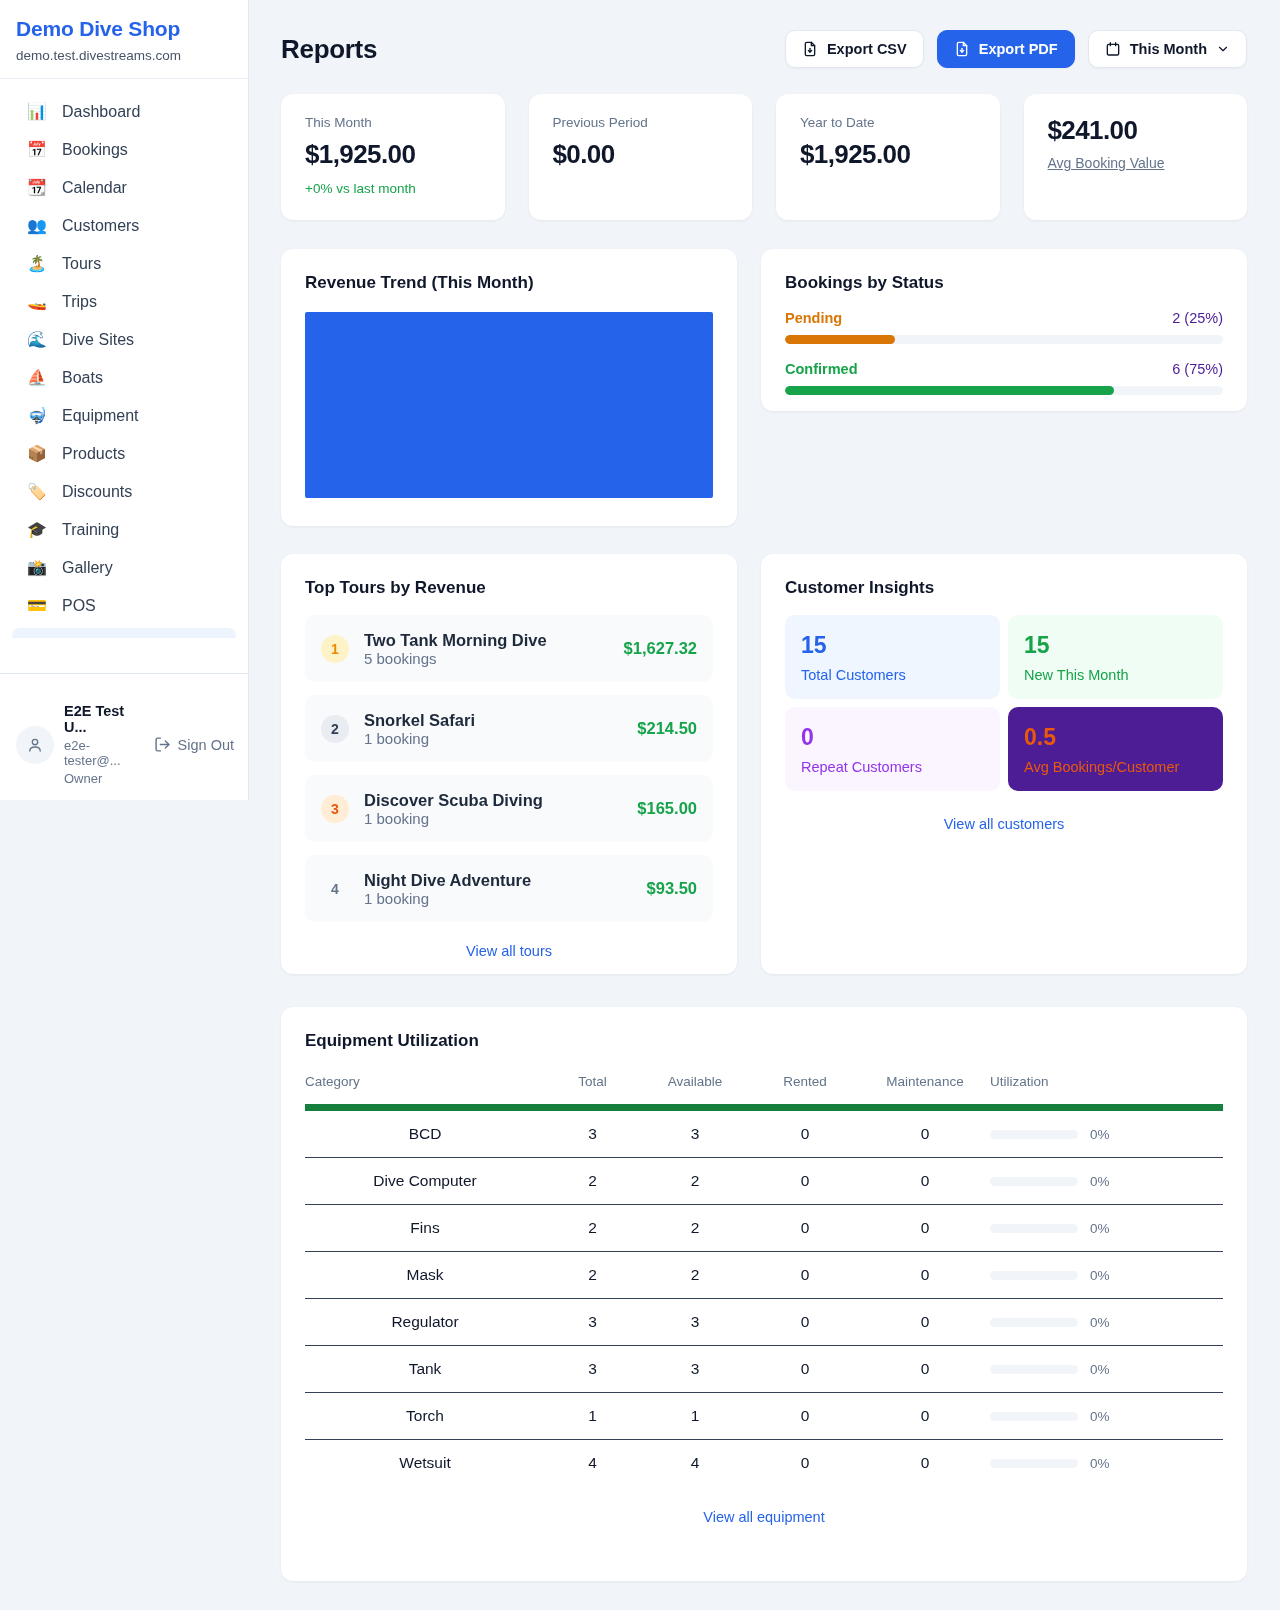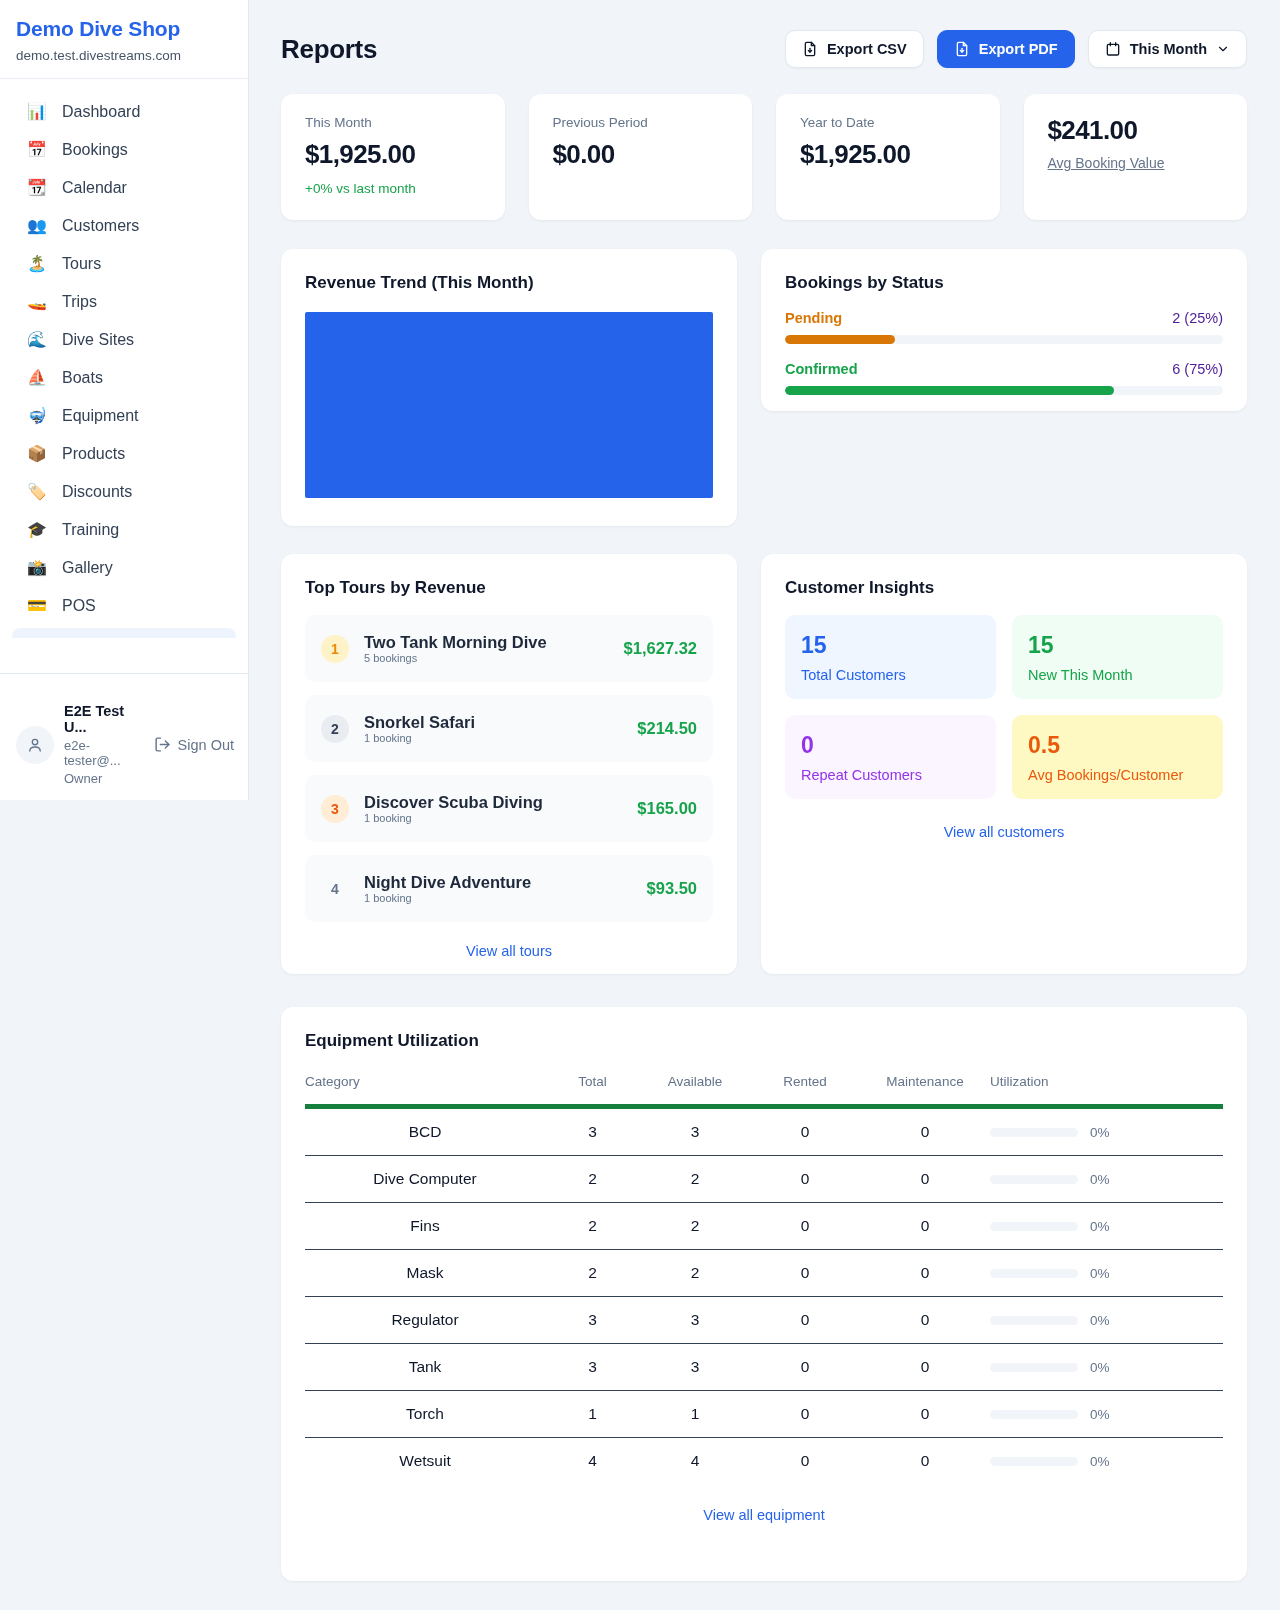--- a/index.html
+++ b/index.html
@@ -107,40 +107,40 @@
     width: 28px; height: 28px; border-radius: 50%; flex: none;
     display: flex; align-items: center; justify-content: center;
     font-size: 14px; font-weight: 700; color: #475569;
   }
   .rank-1 { background: #fef3c7; color: #ea8a04; }
   .rank-2 { background: #e9edf2; color: #334155; }
   .rank-3 { background: #ffedd5; color: #ea580c; }
   .rank-4 { background: transparent; color: #64748b; }
   .tour-info { flex: 1; min-width: 0; }
   .tour-name { font-size: 16.5px; font-weight: 600; color: #1e293b; }
-  .tour-bookings { font-size: 11px; color: #64748b; margin-top: 0; }
+  .tour-bookings { font-size: 15px; color: #64748b; margin-top: 0; }
   .tour-amount { font-size: 16.5px; font-weight: 700; color: #16a34a; white-space: nowrap; }
   .view-all { text-align: center; margin-top: 20px; }
   .view-all a { color: #2563eb; font-size: 14.5px; text-decoration: none; cursor: pointer; }
 
-  .tiles { display: grid; grid-template-columns: 1fr 1fr; gap: 16px; margin-top: 17px; }
+  .tiles { display: grid; grid-template-columns: 1fr 1fr; gap: 8px; margin-top: 17px; }
   .tile { border-radius: 10px; padding: 17px 16px; height: 84px; }
   .tile-value { font-size: 23px; font-weight: 800; }
   .tile-label { font-size: 14.5px; margin-top: 8px; }
   .tile-blue   { background: #eff6ff; color: #2563eb; }
   .tile-green  { background: #f0fdf4; color: #16a34a; }
   .tile-purple { background: #faf5ff; color: #9333ea; }
-  .tile-orange { background: #fef9c3; color: #ea580c; }
+  .tile-orange { background: #4c1d95; color: #ea580c; }
   .insights-card .view-all { margin-top: 24px; }
 
   .equipment-card { height: 574px; }
   table.equip { width: 100%; border-collapse: collapse; margin-top: 15px; }
   table.equip th {
     font-size: 13.5px; font-weight: 400; color: #64748b; text-align: center;
-    padding: 8px 0 15px; border-bottom: 5px solid #15803d;
+    padding: 8px 0 15px; border-bottom: 7px solid #15803d;
   }
   table.equip th.col-category, table.equip th.col-utilization { text-align: left; }
   table.equip td {
     font-size: 15.5px; padding: 14px 0; text-align: center;
     border-bottom: 1px solid #334155; color: #0f172a; font-weight: 500;
   }
   table.equip tr:last-child td { border-bottom: none; }
   td.cat { text-align: left; font-weight: 600; }
   td.avail { color: #16a34a; }
   td.rented { color: #2563eb; }

